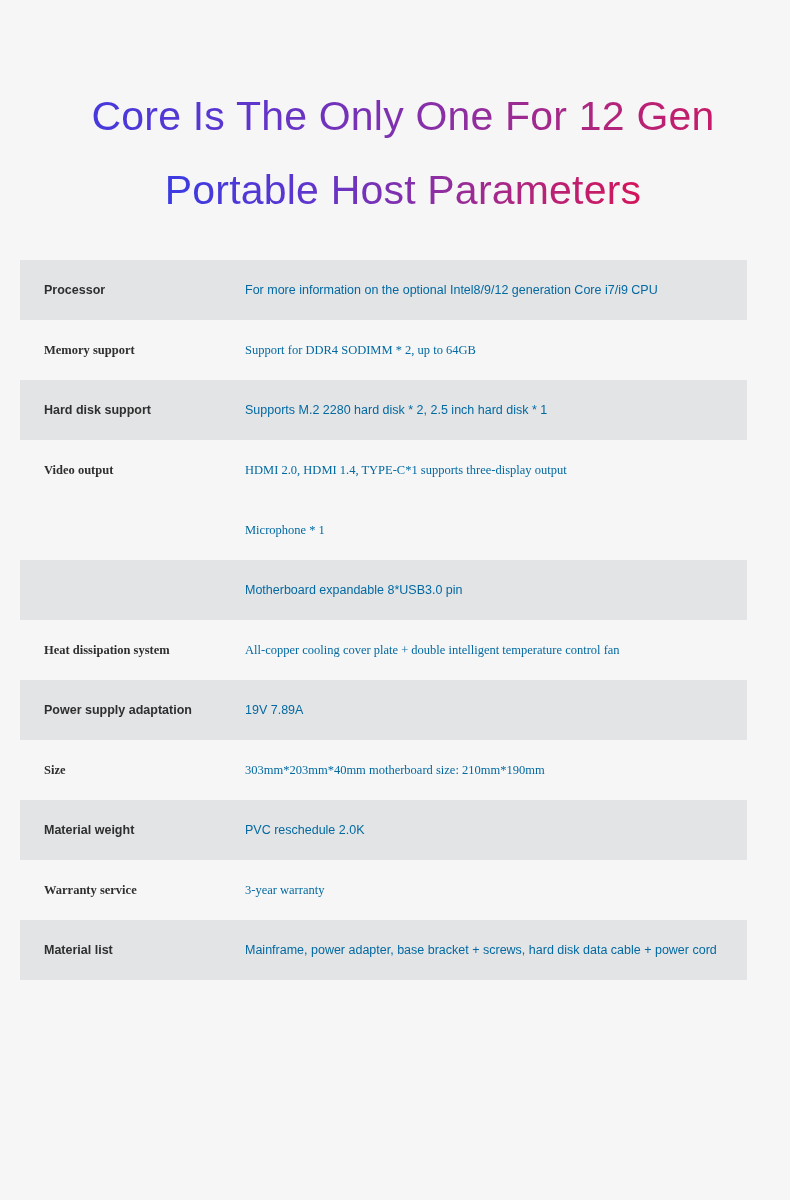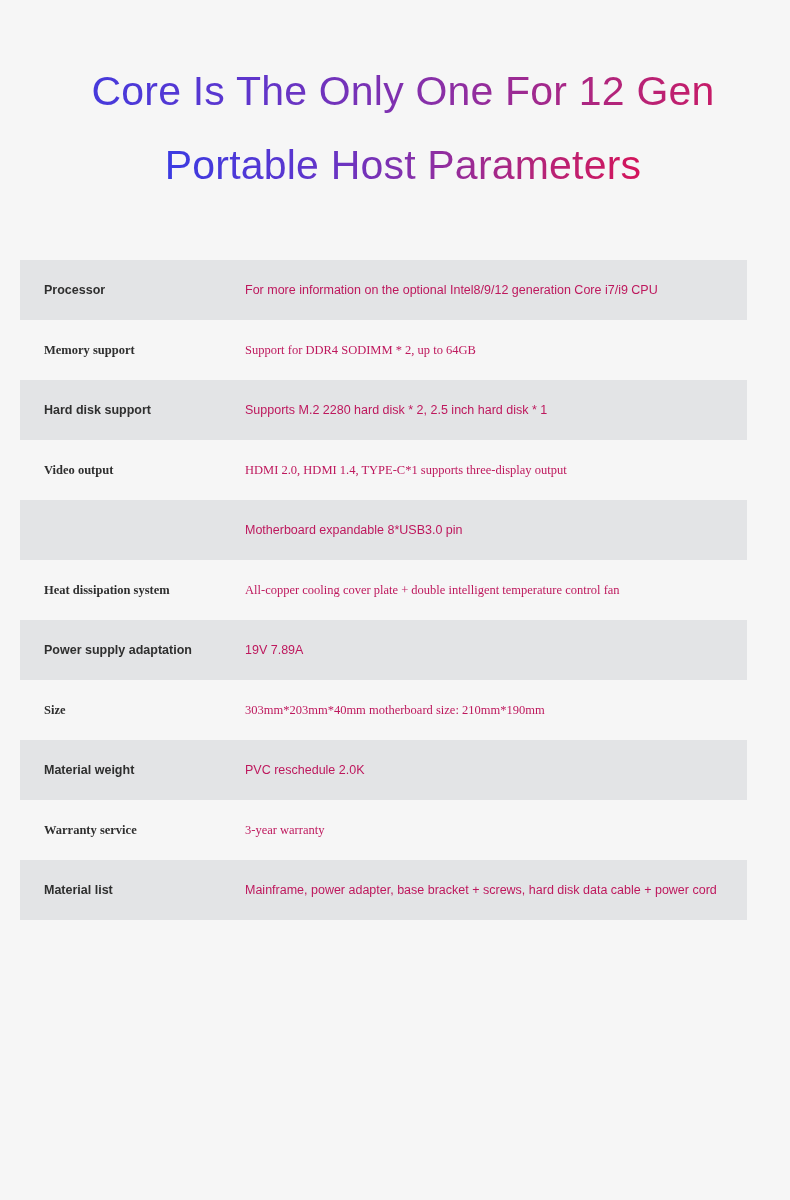--- a/index.html
+++ b/index.html
@@ -16,21 +16,21 @@
 
   .page {
     position: relative;
     width: 790px;
     height: 1200px;
     box-sizing: border-box;
   }
 
   
   .title-block {
-    padding-top: 54px;
+    padding-top: 79px;
     text-align: center;
     user-select: none;
     margin-left: 16px;
   }
   .title-line {
     display: block;
     font-size: 41px;
     line-height: 74px;
     font-weight: 400;
     letter-spacing: 0.2px;
@@ -67,21 +67,21 @@
     font-size: 12.5px;
     font-weight: 600;
     color: #2f2f2f;
     vertical-align: middle;
     white-space: nowrap;
   }
   .spec-value {
     padding: 0 5px 0 0;
     font-size: 12.5px;
     font-weight: 400;
-    color: #be185d;
+    color: #0369a1;
     vertical-align: middle;
     white-space: nowrap;
   }
 </style>
 </head>
 <body>
 
 <div class="page">
 
   <div class="title-block">
@@ -99,20 +99,24 @@
           <td class="spec-label">Memory support</td>
           <td class="spec-value">Support for DDR4 SODIMM * 2,  up to 64GB</td>
         </tr>
         <tr class="spec-row odd">
           <td class="spec-label">Hard disk support</td>
           <td class="spec-value">Supports M.2 2280 hard disk * 2, 2.5 inch hard disk * 1</td>
         </tr>
         <tr class="spec-row even">
           <td class="spec-label">Video output</td>
           <td class="spec-value">HDMI 2.0, HDMI 1.4, TYPE-C*1 supports three-display output</td>
+        </tr>
+        <tr class="spec-row even">
+          <td class="spec-label"></td>
+          <td class="spec-value">Microphone * 1</td>
         </tr>
         <tr class="spec-row odd">
           <td class="spec-label"></td>
           <td class="spec-value">Motherboard expandable 8*USB3.0 pin</td>
         </tr>
         <tr class="spec-row even">
           <td class="spec-label">Heat dissipation system</td>
           <td class="spec-value">All-copper cooling cover plate + double intelligent temperature control fan</td>
         </tr>
         <tr class="spec-row odd">

